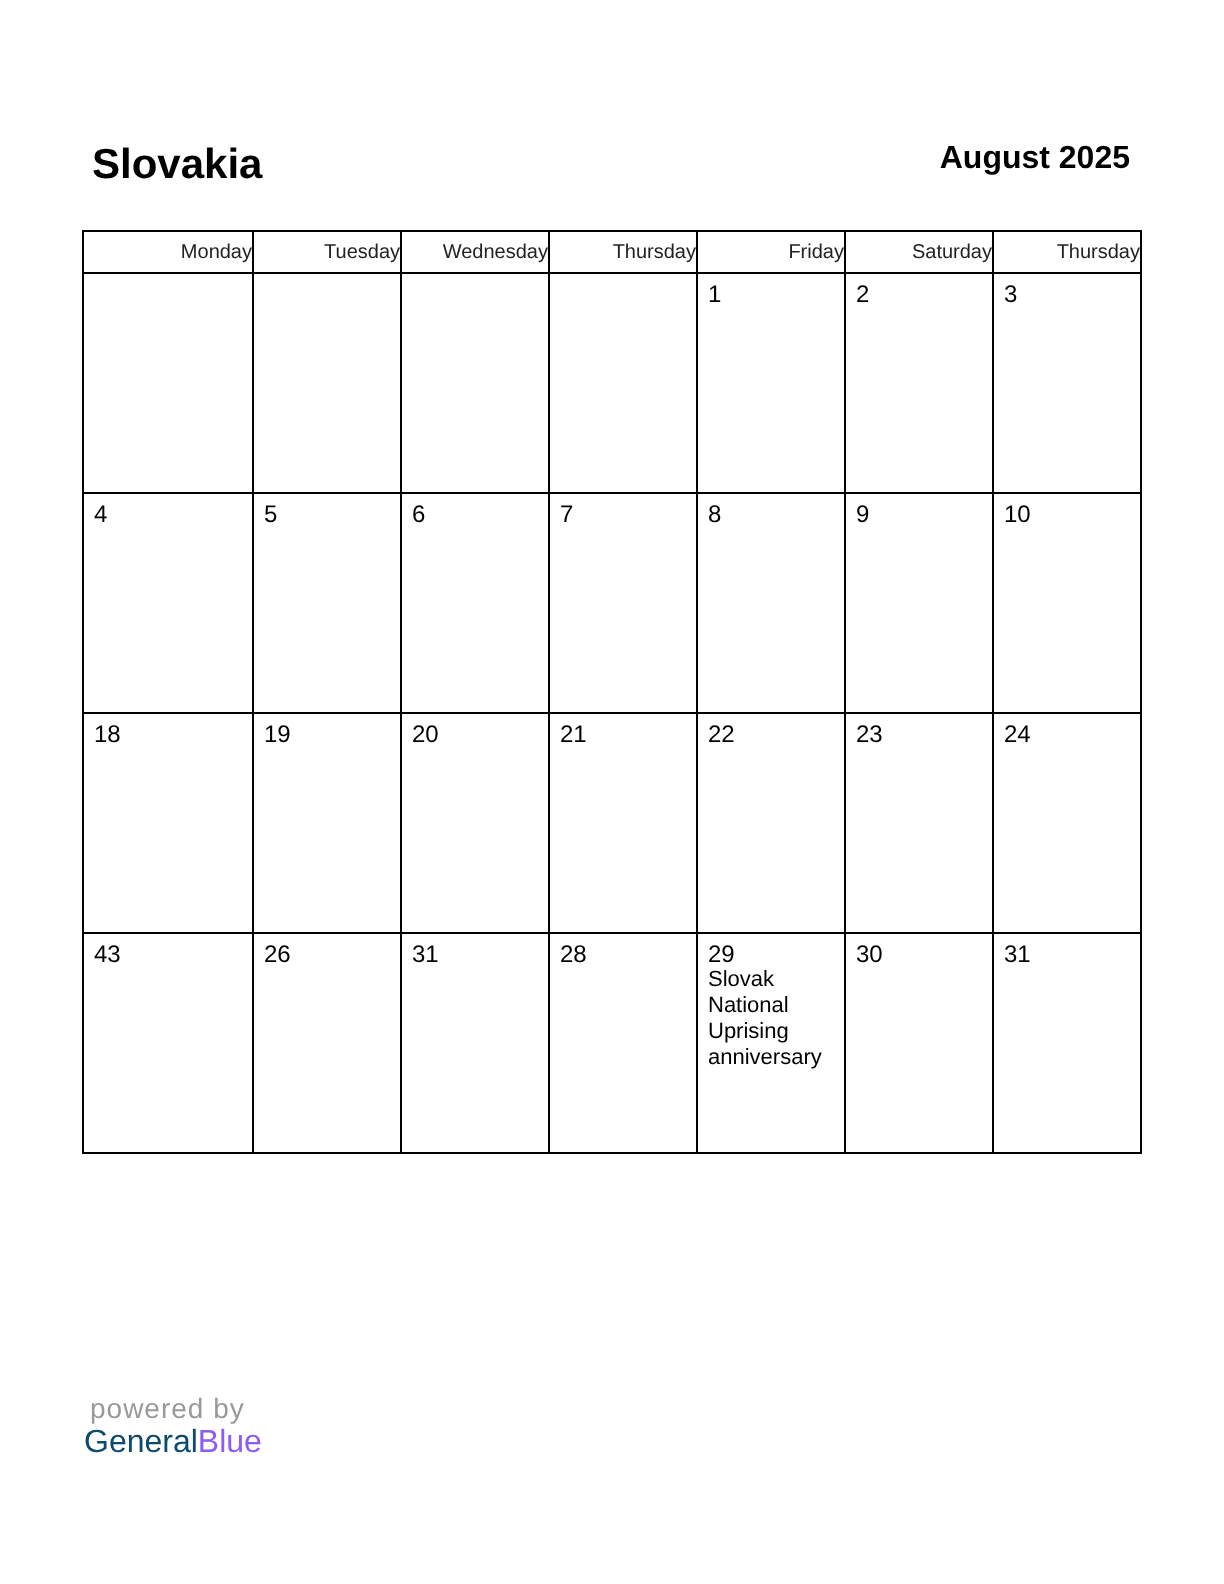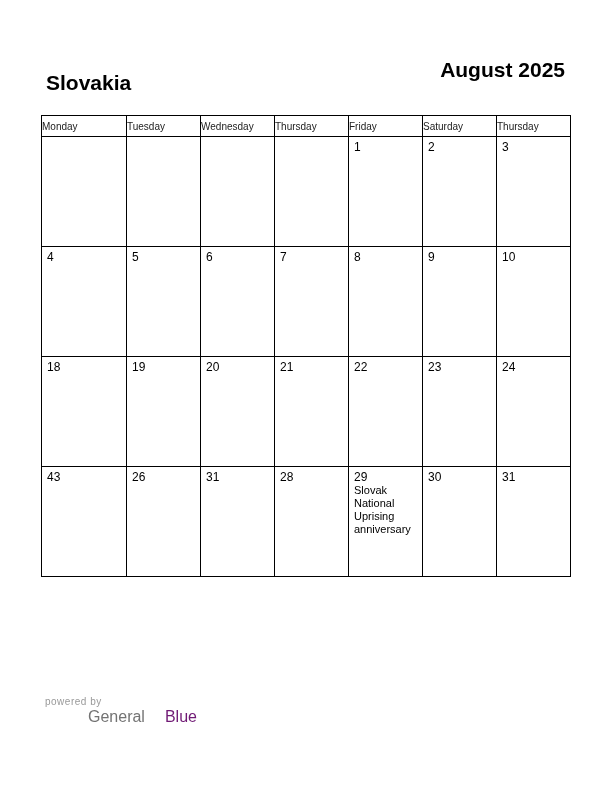--- a/index.html
+++ b/index.html
@@ -1,29 +1,29 @@
 <!DOCTYPE html>
 <html><head>
 <meta charset="utf-8">
 <style>
   html,body{margin:0;padding:0;background:#fff;}
   body{width:612px;height:792px;position:relative;font-family:"Liberation Sans","DejaVu Sans",sans-serif;color:#000;overflow:hidden;}
   .title-left{position:absolute;left:46px;top:71px;font-size:21px;font-weight:bold;text-align:center;}
-  .title-right{position:absolute;right:47px;top:58px;font-size:21px;font-weight:bold;}
+  .title-right{position:absolute;right:47px;top:71px;font-size:16px;font-weight:bold;}
   table.cal{position:absolute;left:41px;top:115px;border-collapse:collapse;table-layout:fixed;}
   table.cal td,table.cal th{border:1px solid #000;padding:0;}
-  th{height:20px;font-size:10px;font-weight:normal;color:#222;text-align:left;}
+  th{height:20px;font-size:10px;font-weight:normal;color:#222;text-align:right;}
   td{height:109px;vertical-align:top;}
   .daynum{display:block;font-size:12px;padding:3px 0 0 5px;}
   .event{display:block;font-size:11px;line-height:13px;padding-left:5px;}
   .footer{position:absolute;left:42px;top:696px;}
-  .powered{font-size:10px;color:#999;letter-spacing:0.5px;padding-left:3px;}
+  .powered{font-size:14px;color:#999;letter-spacing:0.5px;padding-left:3px;}
   .brand{font-size:16px;margin-top:1px;}
-  .brand .g{color:#737373;margin-left:46px;}
-  .brand .b{color:#701a75;padding-left:20px;}
+  .brand .g{color:#0c4a6e;}
+  .brand .b{color:#8b5cf6;}
 </style>
 </head>
 <body>
 
 <div class="title-left">Slovakia</div>
 <div class="title-right">August 2025</div>
 
 <table class="cal">
   <colgroup>
     <col style="width:85px">

